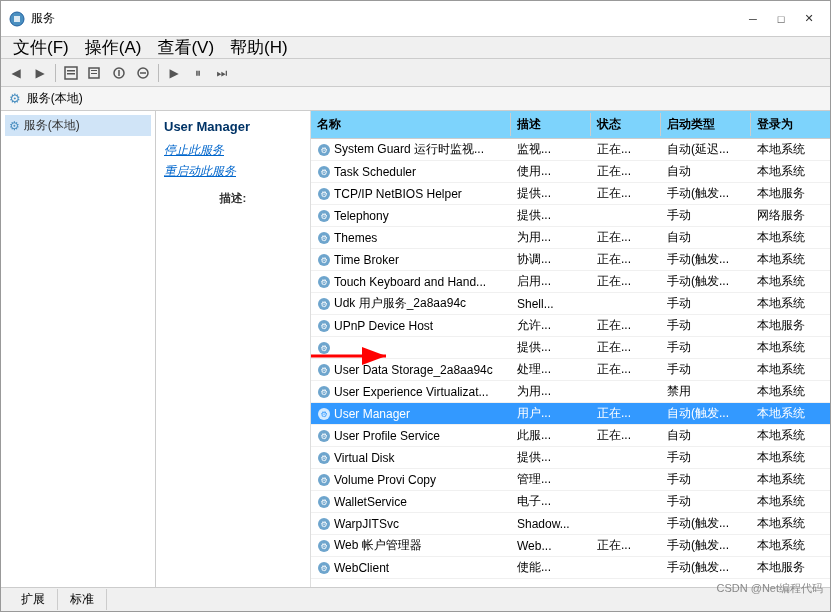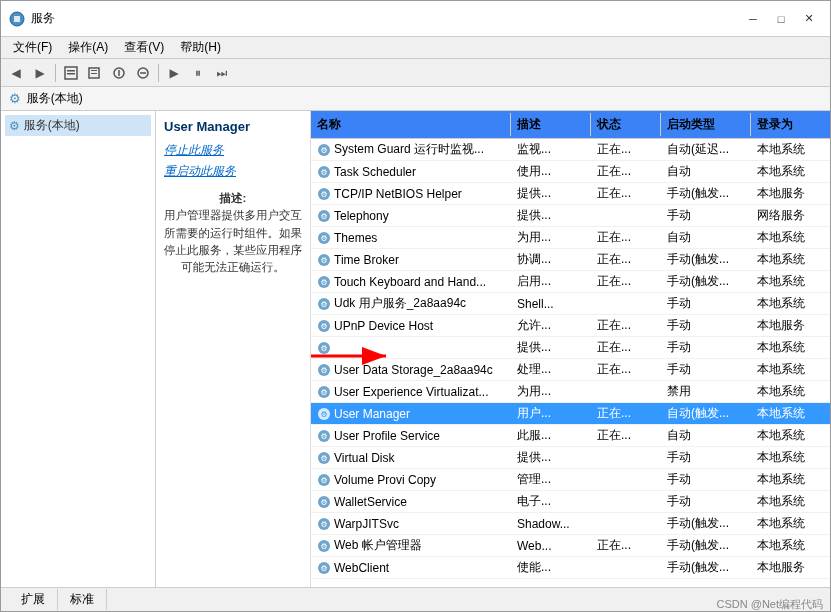--- a/index.html
+++ b/index.html
@@ -58,21 +58,21 @@
       background: #f0f0f0;
       height: 22px;
       display: flex;
       align-items: center;
       padding: 0 4px;
       border-bottom: 1px solid #ccc;
     }
     .menu-item {
       padding: 2px 8px;
       cursor: pointer;
-      font-size: 12px;
+      font-size: 17px;
       color: #000;
     }
     .toolbar {
       background: #f0f0f0;
       height: 28px;
       display: flex;
       align-items: center;
       padding: 0 4px;
       border-bottom: 1px solid #ccc;
       gap: 2px;
@@ -172,21 +172,21 @@
     .right-panel {
       flex: 1;
       background: #fff;
       overflow: hidden;
       display: flex;
       flex-direction: column;
     }
     .table-header {
       display: grid;
       grid-template-columns: 200px 80px 70px 90px 80px;
-      background: #3b82f6;
+      background: #7dd3fc;
       border-bottom: 1px solid #ccc;
       font-size: 12px;
       font-weight: bold;
       padding: 2px 0;
       flex-shrink: 0;
     }
     .table-header-cell {
       padding: 3px 6px;
       border-right: 1px solid #ccc;
       cursor: pointer;
@@ -322,21 +322,20 @@
     </div>
 
     <div class="panel-area">
 
       <div class="left-panel">
         <div class="left-panel-title">User Manager</div>
         <a class="left-panel-link">停止此服务</a>
         <a class="left-panel-link">重启动此服务</a>
         <div class="left-panel-desc">
           <strong>描述:</strong><br>
-          <span>用户管理器提供多用户交互所需要的运行时组件。如果停止此服务，某些应用程序可能无法正确运行。</span>
         </div>
       </div>
 
       <div class="right-panel" style="position:relative;">
 
         <div class="table-header">
           <div class="table-header-cell">名称</div>
           <div class="table-header-cell">描述</div>
           <div class="table-header-cell">状态</div>
           <div class="table-header-cell">启动类型</div>
@@ -616,13 +615,13 @@
       </div>
     </div>
   </div>
 
   <div class="status-bar">
     <span class="status-tab">扩展</span>
     <span class="status-tab">标准</span>
   </div>
 </div>
 
-<div class="watermark" style="position:fixed;bottom:0;right:8px;font-size:11px;color:#888;">CSDN @Net编程代码</div>
+<div class="watermark" style="position:fixed;bottom:16px;right:8px;font-size:11px;color:#888;">CSDN @Net编程代码</div>
 
 </body></html>

